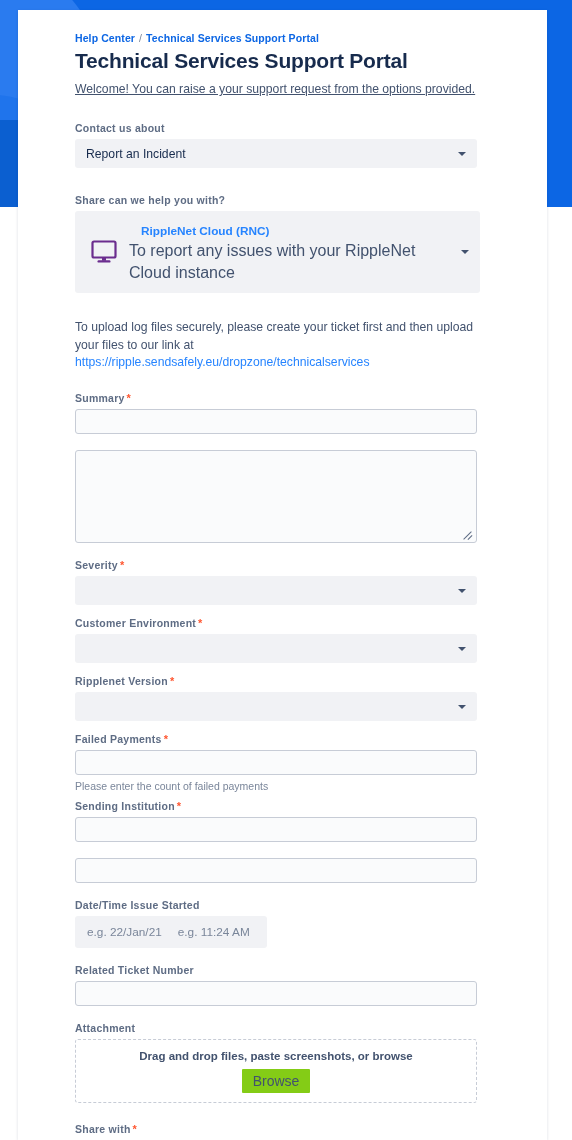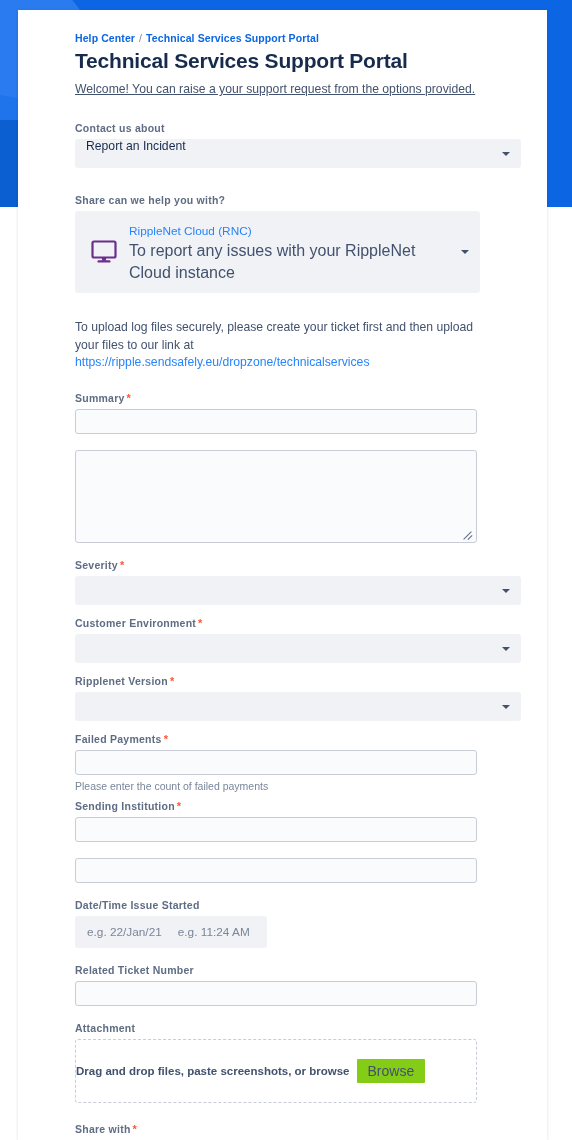--- a/index.html
+++ b/index.html
@@ -54,43 +54,43 @@
   .welcome { font-size: 12.2px; color: #42526e; margin-bottom: 26px; text-decoration: underline; }
 
   .field { margin-bottom: 0; }
   .label {
     font-size: 10.5px; font-weight: bold; color: #5e6c84;
     letter-spacing: .25px; margin-bottom: 5px;
   }
   .req { color: #ff5630; font-size: 11px; margin-left: 2px; }
 
   .select {
-    position: relative; width: 446px; height: 29px;
+    position: relative; width: 402px; height: 29px;
     background: #f1f2f5; border-radius: 3px;
-    display: flex; align-items: flex-start;
+    display: flex; align-items: center;
     padding: 0 28px 0 11px;
     font-size: 12.2px; color: #172b4d;
   }
   .chev {
     position: absolute; right: 11px; top: 50%;
     transform: translateY(-50%);
     width: 0; height: 0;
     border-left: 4px solid transparent;
     border-right: 4px solid transparent;
     border-top: 4.5px solid #42526e;
   }
 
   .rtcard {
     position: relative; width: 405px; min-height: 59px;
     background: #f1f2f5; border-radius: 3px;
     display: flex; align-items: center;
     padding: 10px 30px 10px 14px;
   }
   .rt-icon { width: 30px; flex: 0 0 30px; margin-right: 10px; display:flex; align-items:center; justify-content:center; }
-  .rt-title { font-size: 11.8px; font-weight: normal; color: #2684ff; line-height: 1.35; }
+  .rt-title { font-size: 11.8px; font-weight: bold; color: #2684ff; line-height: 1.35; margin-left: 12px; }
   .rt-desc { font-size: 16px; color: #42526e; line-height: 1.35; }
 
   .note { font-size: 12.2px; color: #42526e; line-height: 1.45; width: 400px; }
   .note a { color: #2684ff; text-decoration: none; }
 
   .input {
     width: 402px; height: 25px;
     background: #fafbfc; border: 1px solid #c7ccd6;
     border-radius: 3px;
   }
@@ -113,22 +113,22 @@
   .dtwrap {
     width: 192px; height: 32px; background: #f1f2f5;
     border-radius: 3px; display: flex; align-items: center;
   }
   .dt { font-size: 11.8px; color: #7a869a; padding-left: 12px; }
   .dt.t { padding-left: 16px; }
 
   .dropzone {
     width: 402px; height: 64px;
     border: 1px dashed #c7ccd6; border-radius: 3px;
-    display: flex; flex-direction: row; align-items: center;
-    gap: 7px;
+    display: flex; flex-direction: column; align-items: center;
+    justify-content: center; gap: 7px;
   }
   .dz-text { font-size: 11.5px; font-weight: bold; color: #42526e; }
   .browse {
     background: #84cc16; color: #42526e; border: none;
     font-family: inherit; font-size: 14px;
     padding: 4px 11px; border-radius: 1px; cursor: pointer;
   }
   .sp8 { height: 8px; } .sp12 { height: 12px; } .sp16 { height: 16px; }
   .sp20 { height: 20px; } .sp26 { height: 26px; }
 </style>

